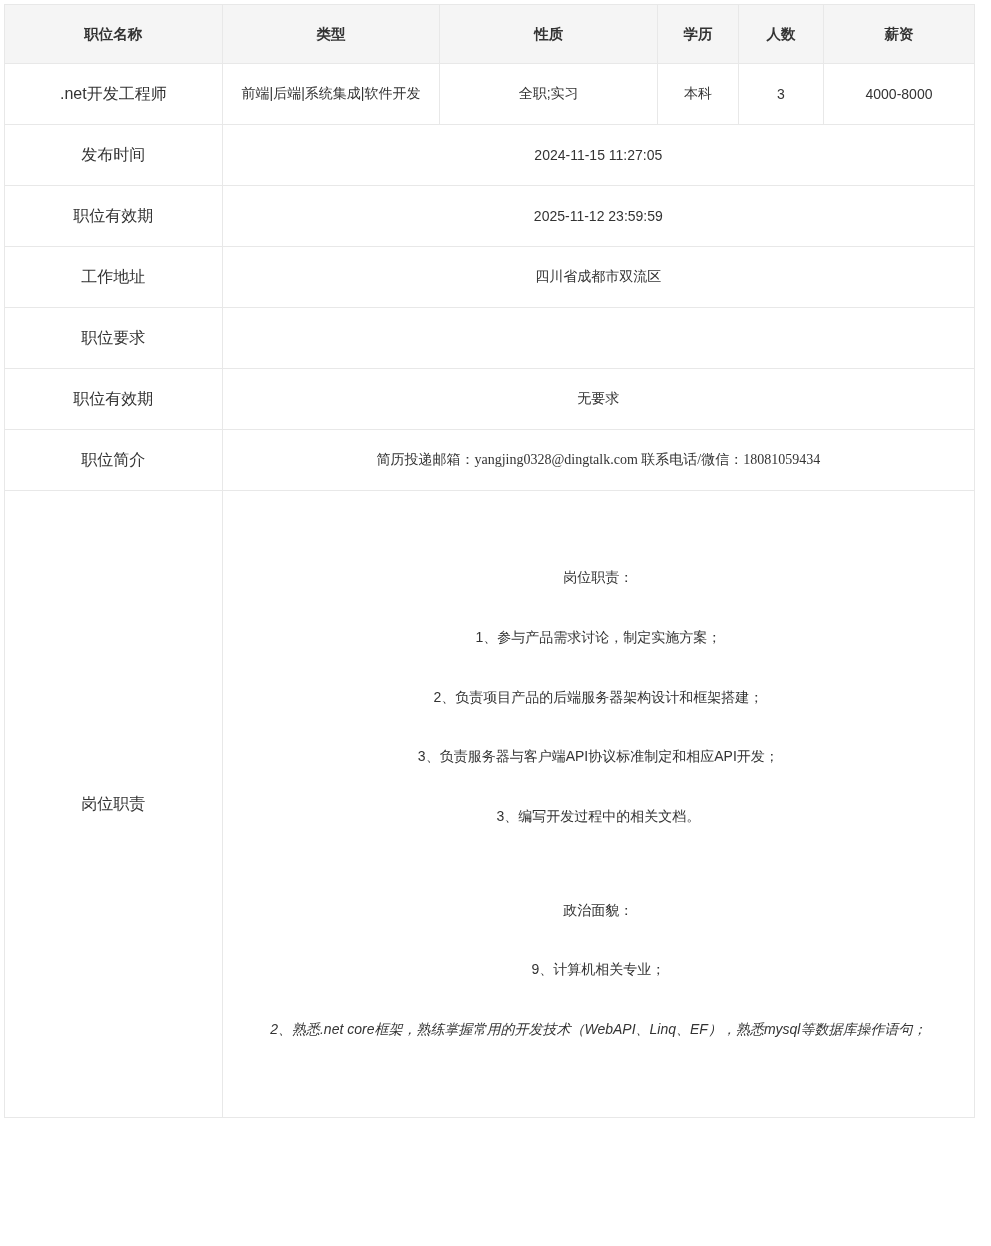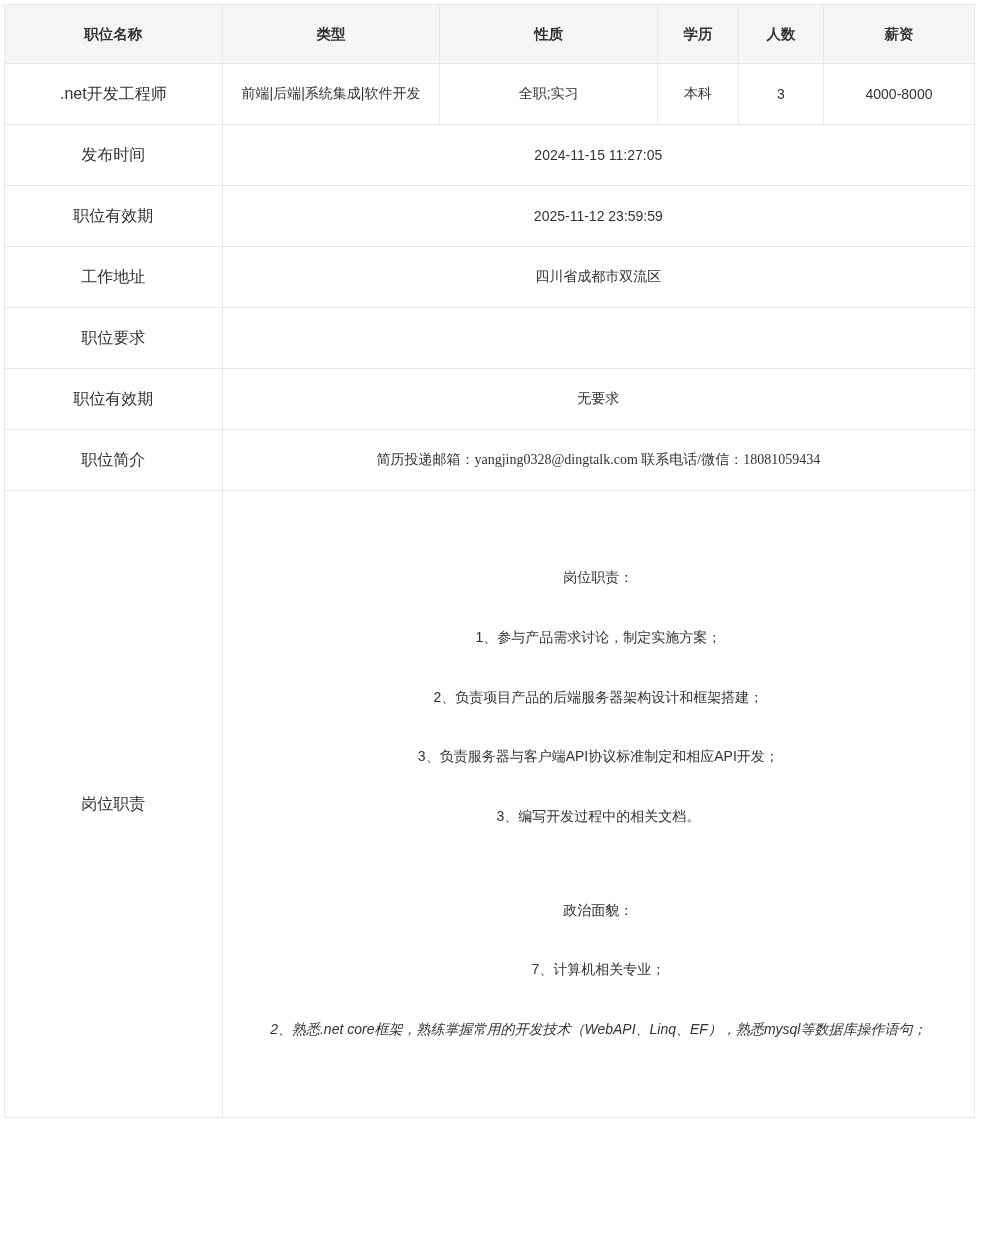--- a/index.html
+++ b/index.html
@@ -114,19 +114,19 @@
       <td class="label-cell">岗位职责</td>
       <td colspan="5">
         <div class="long-content">
           <p>岗位职责：</p>
           <p>1、参与产品需求讨论，制定实施方案；</p>
           <p>2、负责项目产品的后端服务器架构设计和框架搭建；</p>
           <p>3、负责服务器与客户端API协议标准制定和相应API开发；</p>
           <p>3、编写开发过程中的相关文档。</p>
           <div class="gap-lg"></div>
           <p>政治面貌：</p>
-          <p>7、计算机相关专业；</p>
+          <p>9、计算机相关专业；</p>
           <p>2、熟悉.net core框架，熟练掌握常用的开发技术（WebAPI、Linq、EF），熟悉mysql等数据库操作语句；</p>
         </div>
       </td>
     </tr>
   </tbody>
 </table>
 
 </body></html>

